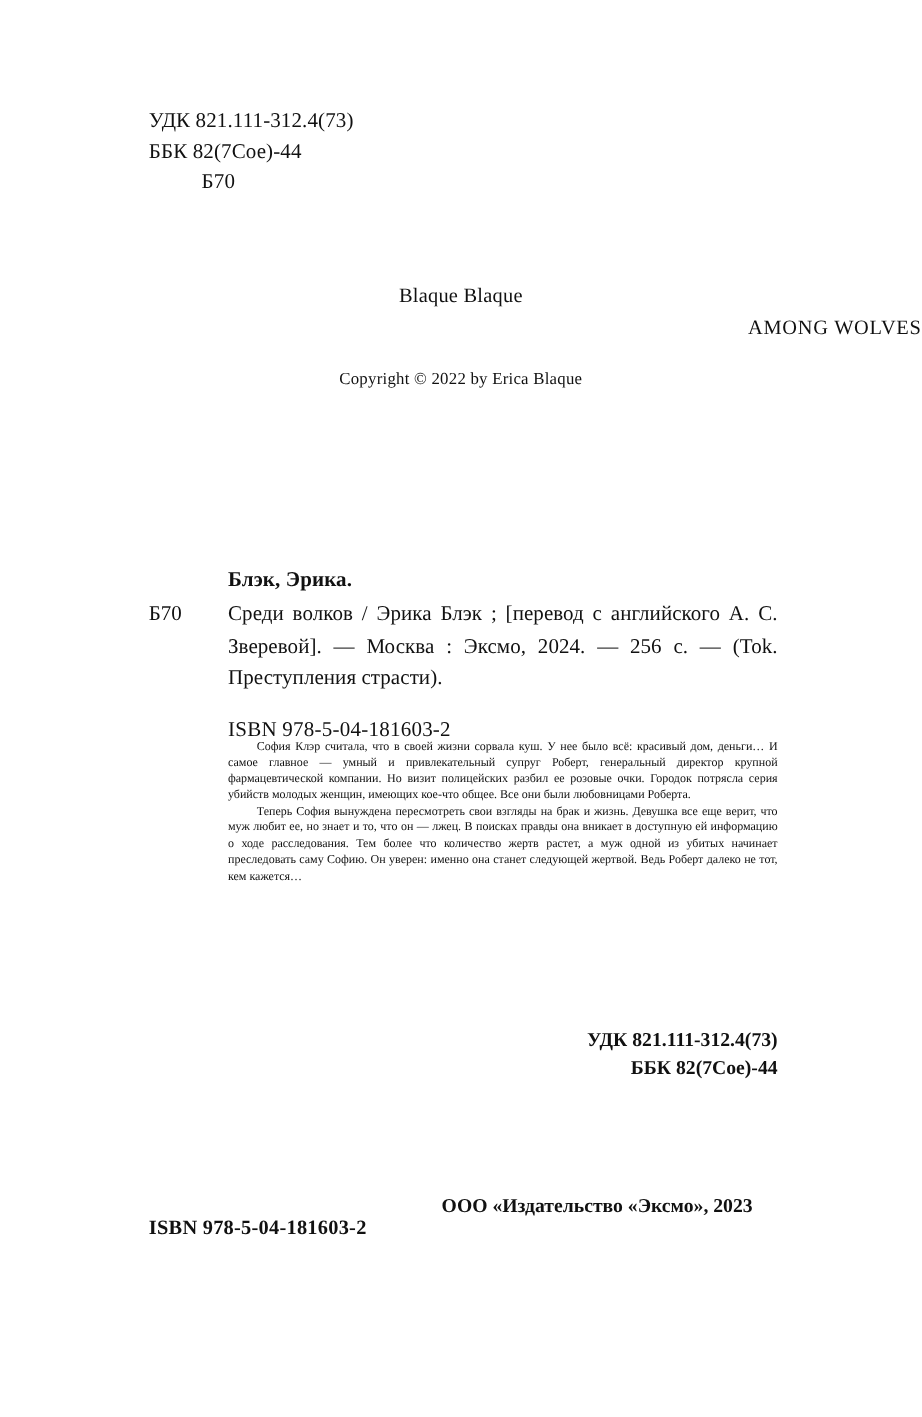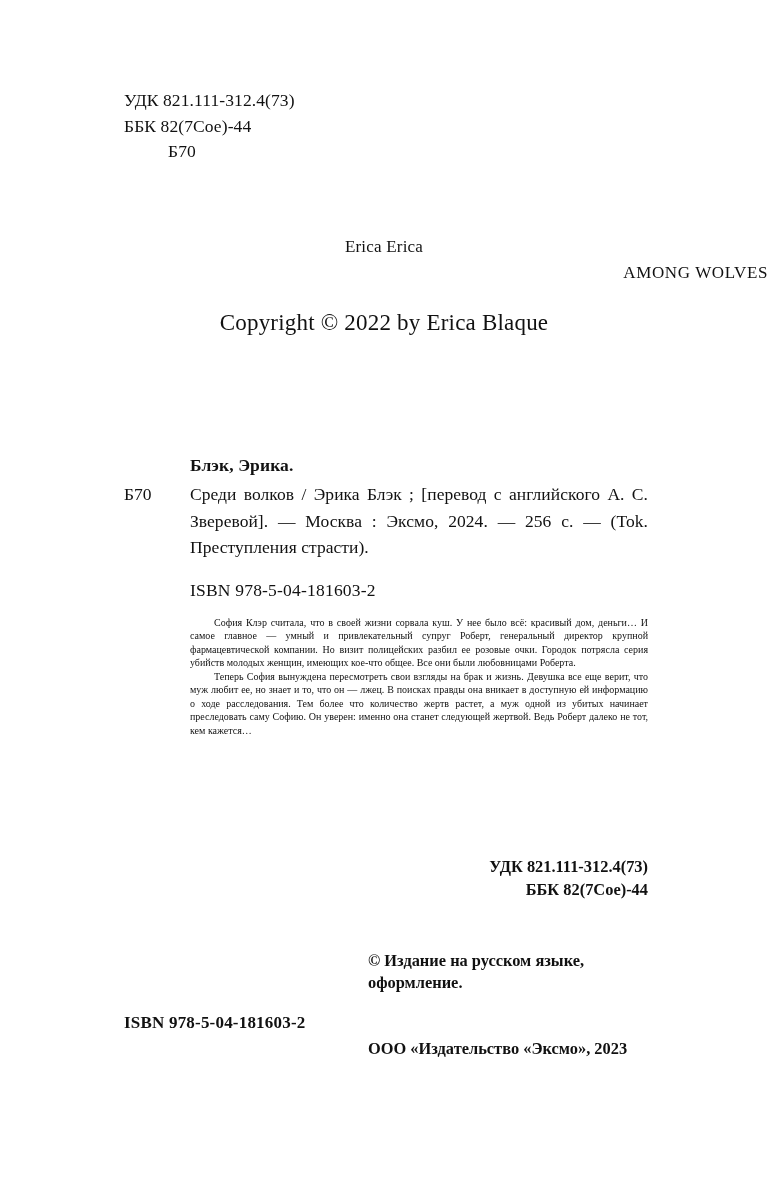--- a/index.html
+++ b/index.html
@@ -40,29 +40,29 @@
     right: 0;
     top: 234px;
     text-align: center;
     font-size: 17px;
     line-height: 1.5;
   }
   .orig .author { letter-spacing: 0.2px; }
   .orig .title { letter-spacing: 0.6px; text-align: right; }
   .orig .copyright {
     margin-top: 21px;
-    font-size: 23px;
+    font-size: 14px;
     letter-spacing: 0.2px;
   }
 
   
   .cip {
     position: absolute;
     left: 124px;
-    top: 452px;
+    top: 469px;
     width: 524px;
     font-size: 17.5px;
     line-height: 1.5;
   }
   .cip-author {
     font-weight: bold;
     padding-left: 66px;
     letter-spacing: 0.1px;
   }
   .cip-body {
@@ -144,21 +144,21 @@
 
 <div class="page">
 
   <div class="classif">
     <div class="line">УДК 821.111-312.4(73)</div>
     <div class="line">ББК 82(7Сое)-44</div>
     <div class="line indent">Б70</div>
   </div>
 
   <div class="orig">
-    <div class="author">Erica Erica</div>
+    <div class="author">Blaque Blaque</div>
     <div class="title">AMONG WOLVES</div>
     <div class="copyright">Copyright © 2022 by Erica Blaque</div>
   </div>
 
   <div class="cip">
     <div class="cip-author">Блэк, Эрика.</div>
     <div class="cip-body">
       <span class="cip-code">Б70</span>
       <div class="cip-text">Среди волков / Эрика Блэк ; [перевод с английского А. С. Зверевой]. — Москва : Эксмо, 2024. — 256 с. — (Tok. Преступления страсти).</div>
     </div>
@@ -169,19 +169,18 @@
     <p>София Клэр считала, что в своей жизни сорвала куш. У нее было всё: красивый дом, деньги… И самое главное — умный и привлекательный супруг Роберт, генеральный директор крупной фармацевтической компании. Но визит полицейских разбил ее розовые очки. Городок потрясла серия убийств молодых женщин, имеющих кое-что общее. Все они были любовницами Роберта.</p>
     <p>Теперь София вынуждена пересмотреть свои взгляды на брак и жизнь. Девушка все еще верит, что муж любит ее, но знает и то, что он — лжец. В поисках правды она вникает в доступную ей информацию о ходе расследования. Тем более что количество жертв растет, а муж одной из убитых начинает преследовать саму Софию. Он уверен: именно она станет следующей жертвой. Ведь Роберт далеко не тот, кем кажется…</p>
   </div>
 
   <div class="classif-bottom">
     <div>УДК 821.111-312.4(73)</div>
     <div>ББК 82(7Сое)-44</div>
   </div>
 
   <div class="copyrights">
-    <div class="cr-row">© Издание на русском языке, оформление.</div>
     <div class="cr-row">ООО «Издательство «Эксмо», 2023</div>
   </div>
 
   <div class="isbn-bottom">ISBN 978-5-04-181603-2</div>
 
 </div>
 
 </body></html>

